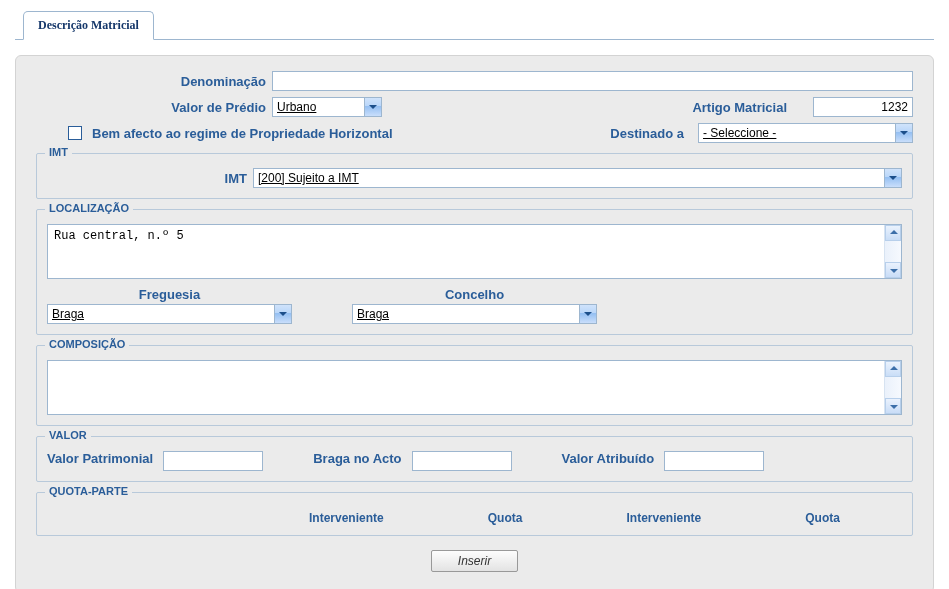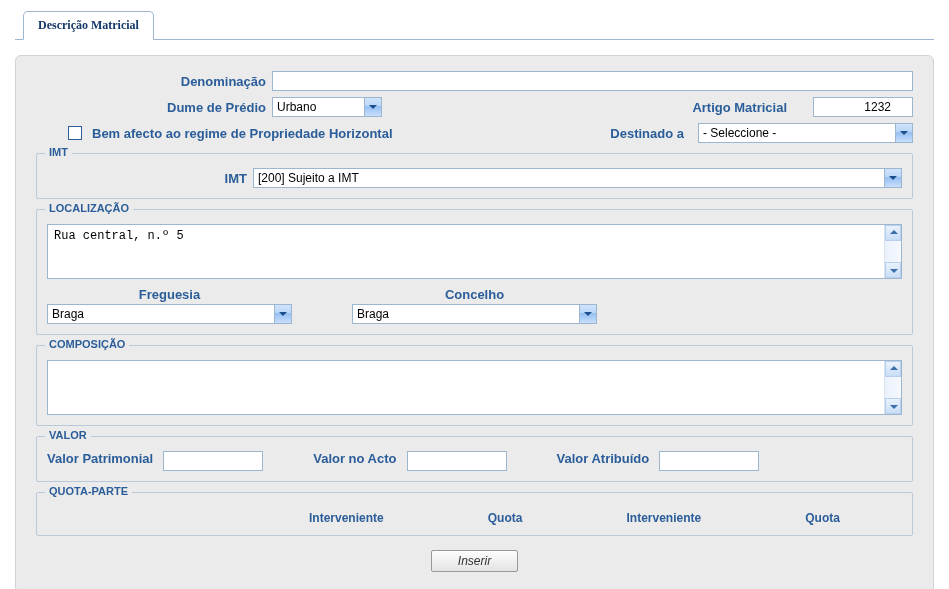--- a/index.html
+++ b/index.html
@@ -50,33 +50,34 @@
   }
   .lbl-w {
     width: 230px;
     flex-shrink: 0;
   }
   input[type="text"], textarea {
     border: 1px solid #9db6cf;
     background: #fff;
     font-size: 12px;
     font-family: Arial, sans-serif;
-    padding: 2px 21px;
+    padding: 2px 4px;
     height: 20px;
   }
   textarea {
     height: auto;
     font-family: "Courier New", monospace;
     resize: none;
   }
   select {
     border: 1px solid #9db6cf;
     background: #fff;
     font-size: 12px;
     height: 20px;
+    text-decoration: underline;
   }
   
   .sel-wrap {
     position: relative;
     display: inline-block;
   }
   .sel-wrap select {
     appearance: none;
     -webkit-appearance: none;
     padding: 1px 22px 1px 4px;
@@ -213,21 +214,21 @@
 </div>
 
 <div class="panel">
 
   <div class="row">
     <span class="lbl lbl-w">Denominação</span>
     <input type="text" class="fld-full" value="" style="">
   </div>
 
   <div class="row">
-    <span class="lbl lbl-w">Dume de Prédio</span>
+    <span class="lbl lbl-w">Valor de Prédio</span>
     <span class="sel-wrap">
       <select style="width:110px">
         <option>Urbano</option>
       </select>
     </span>
     <span style="flex:1"></span>
     <span class="lbl" style="margin-right:20px">Artigo Matricial</span>
     <input type="text" class="artigo-input" style="width: 100px;" value="1232">
   </div>
 
@@ -297,21 +298,21 @@
   </div>
 
   <div class="group">
     <span class="group-title">VALOR</span>
     <div class="val-row">
       <div class="val-item">
         <span class="lbl">Valor Patrimonial</span>
         <input type="text" style="width: 100px;" value="">
       </div>
       <div class="val-item">
-        <span class="lbl">Valor no Acto</span>
+        <span class="lbl">Braga no Acto</span>
         <input type="text" style="width: 100px;" value="">
       </div>
       <div class="val-item">
         <span class="lbl">Valor Atribuído</span>
         <input type="text" style="width: 100px;" value="">
       </div>
     </div>
   </div>
 
   <div class="group">

